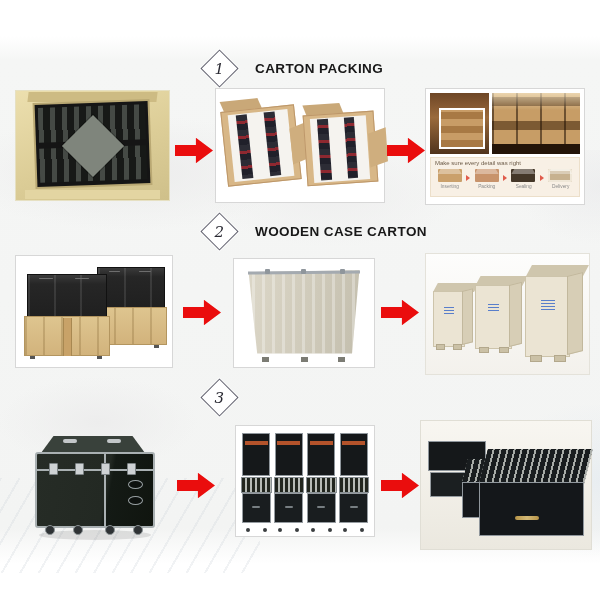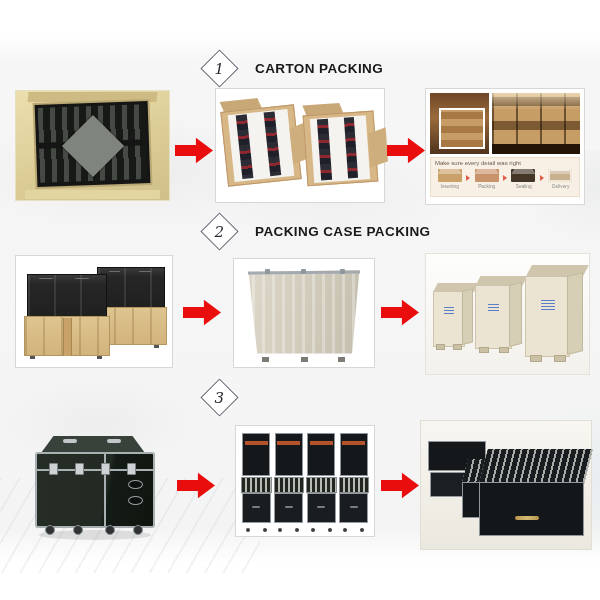--- a/index.html
+++ b/index.html
@@ -258,21 +258,21 @@
           <div class="lbl">Delivery</div>
         </div>
       </div>
     </div>
   </div>
 
   <div class="sec-head" style="top:218px;">
     <div class="diamond">
       <span>2</span>
     </div>
-    <div class="sec-title">PACKING CASE PACKING</div>
+    <div class="sec-title">WOODEN CASE CARTON</div>
   </div>
 
   <div class="tile framed t2a">
     <div class="crate cr2">
       <div class="cabs">
         <div class="slot" style="left:16%;"></div>
         <div class="slot" style="left:62%;"></div>
       </div>
       <div class="base"></div>
       <div class="foot" style="left:6%;"></div>

